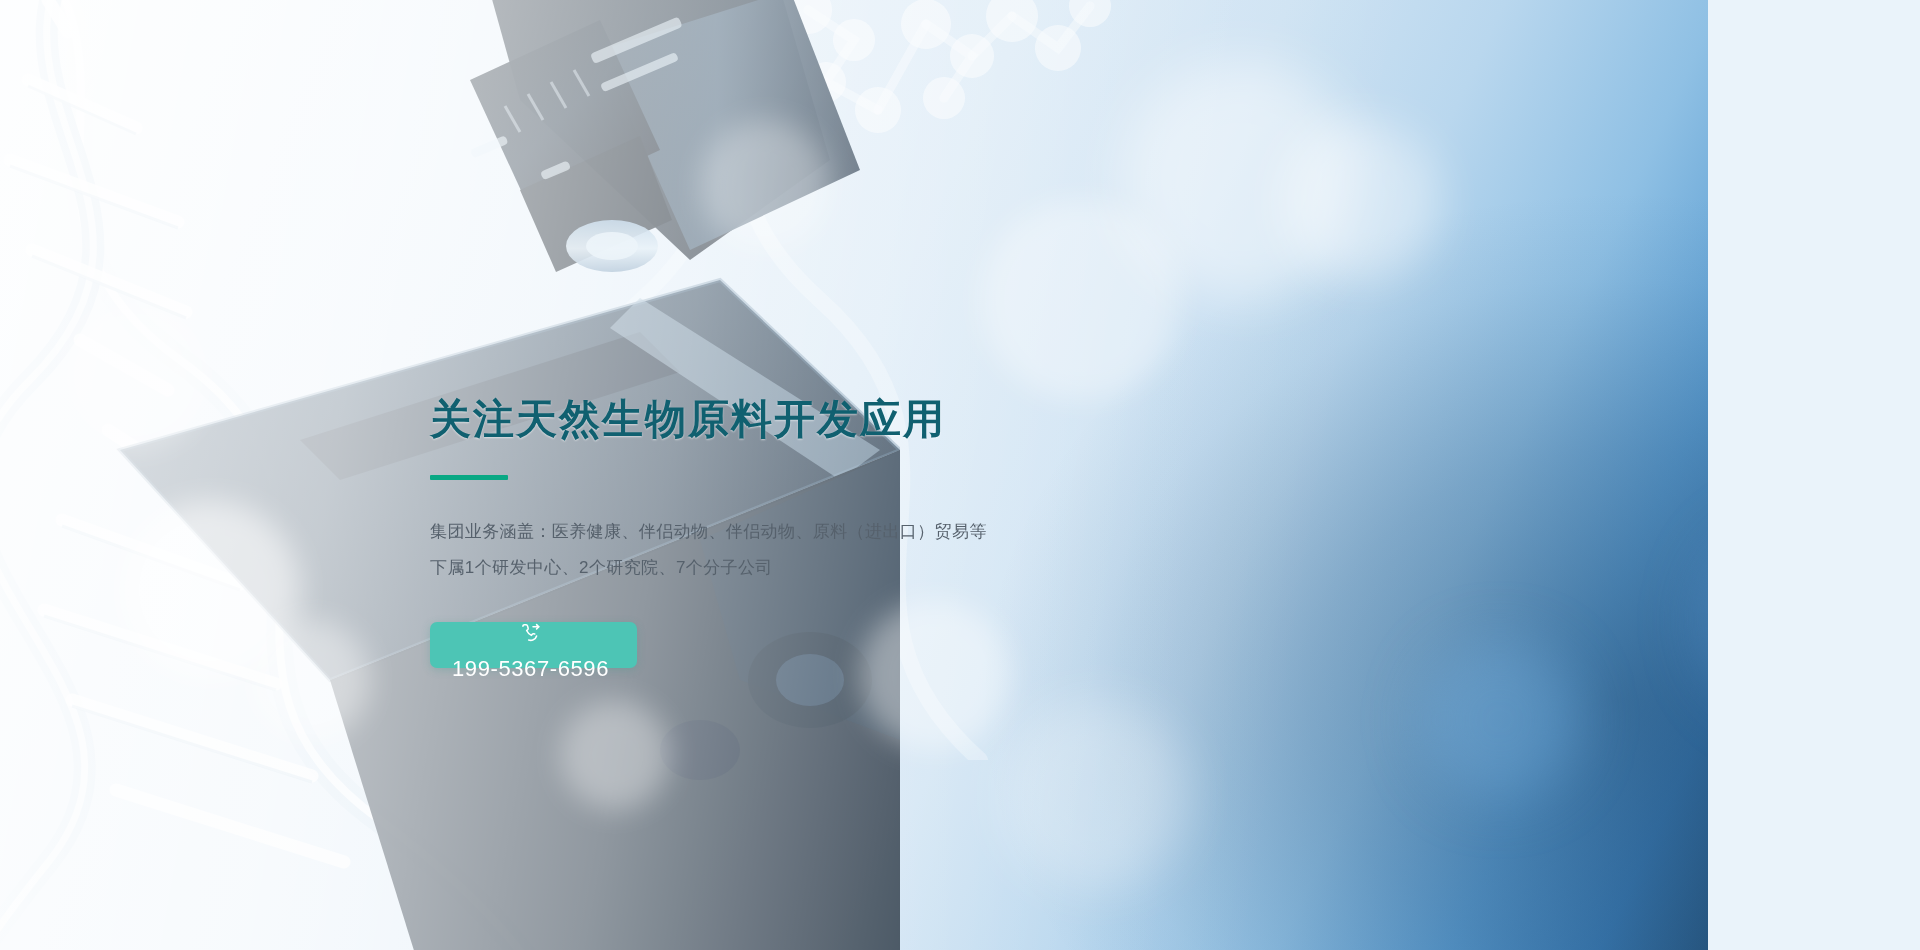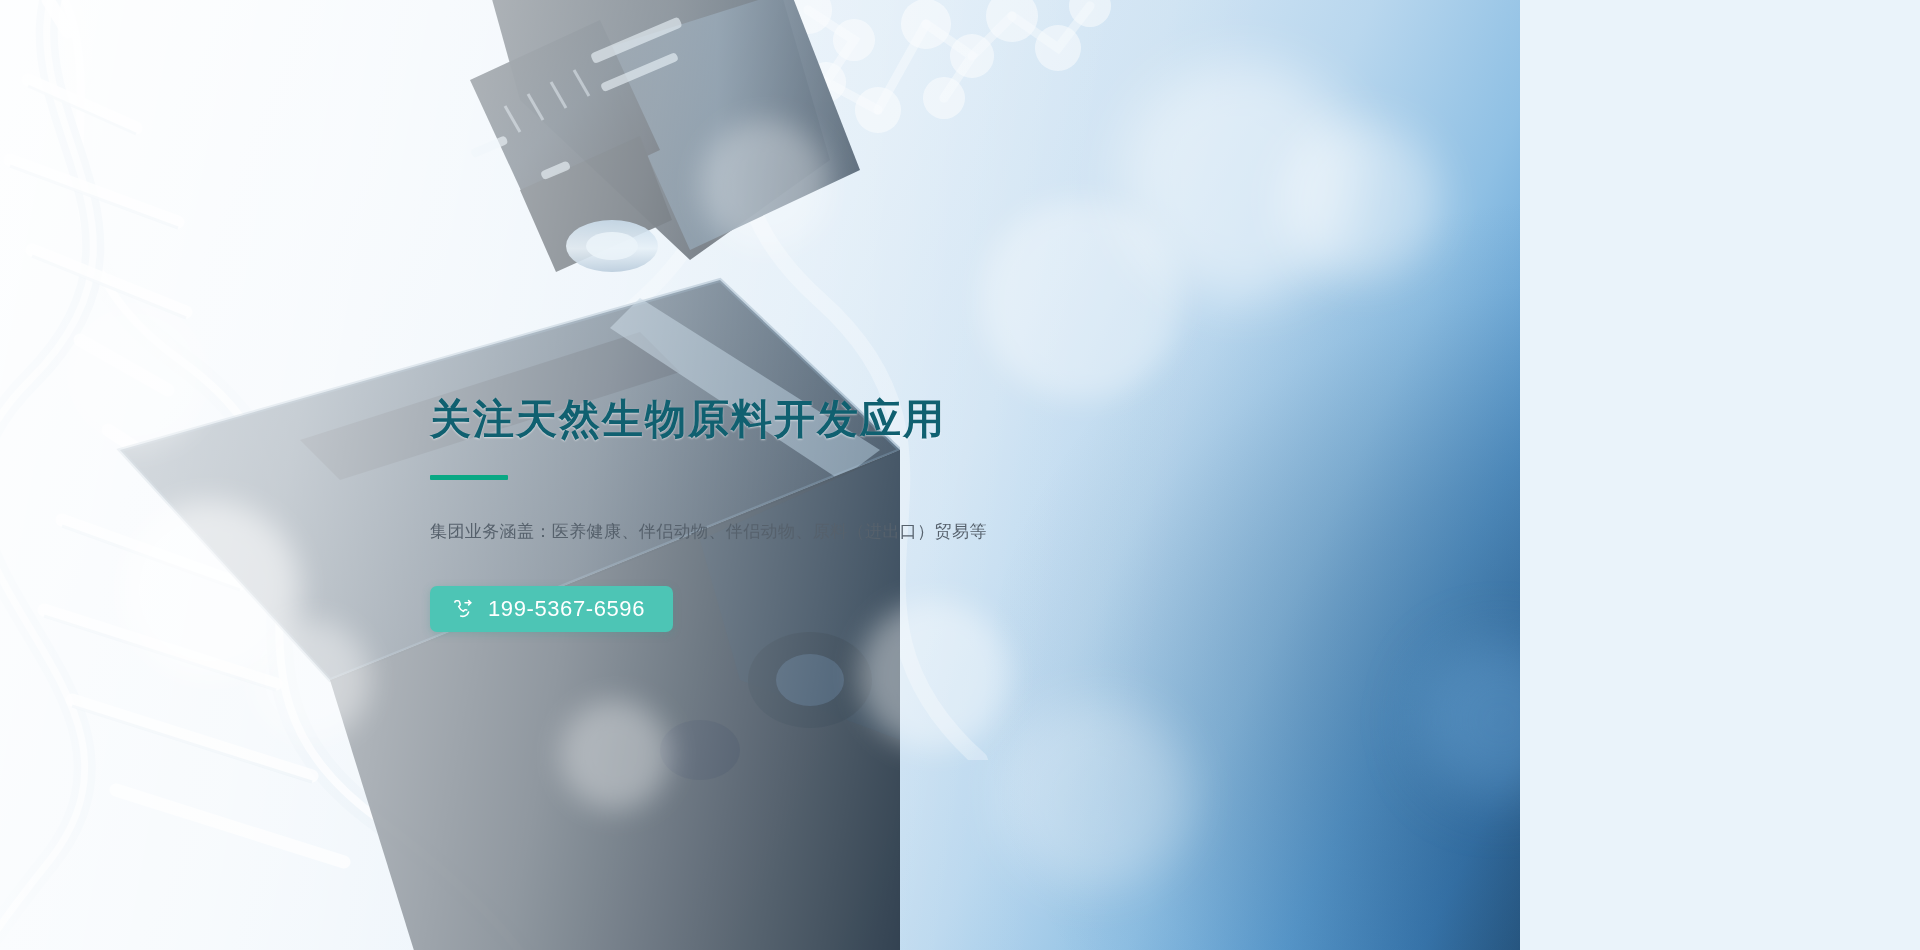--- a/index.html
+++ b/index.html
@@ -6,21 +6,21 @@
     margin: 0;
     padding: 0;
     background: #eaf3fa;
   }
   body {
     font-family: "Liberation Sans", "DejaVu Sans", sans-serif;
   }
 
   .hero {
     position: relative;
-    width: 1520px;
+    width: 1708px;
     height: 950px;
     overflow: hidden;
     background: linear-gradient(115deg,
         #f4fafd 0%,
         #e9f2fa 18%,
         #e2eef8 34%,
         #dbeaf6 48%,
         #cfe3f3 60%,
         #b9d7ee 70%,
         #8fc0e4 80%,
@@ -122,20 +122,21 @@
     display: inline-flex;
     align-items: center;
     gap: 14px;
     height: 46px;
     padding: 0 28px 0 22px;
     background: #4dc5b5;
     border: 0;
     border-radius: 7px;
     cursor: pointer;
     box-shadow: 0 2px 8px rgba(60,150,140,0.28);
+    flex-direction: column;
   }
 
   .cta-icon { width: 22px; height: 22px; display: block; flex: none; }
 
   .cta-number {
     font-size: 22px;
     color: #ffffff;
     letter-spacing: 0.6px;
     font-weight: 400;
     line-height: 1;
@@ -305,20 +306,21 @@
   </div>
 
   <div class="content">
 
     <h1 class="headline">关注天然生物原料开发应用</h1>
 
     <div class="accent-bar"></div>
 
     <p class="lede">
       <span class="lede-line">集团业务涵盖：医养健康、伴侣动物、伴侣动物、原料（进出口）贸易等</span>
+      <span class="lede-line">下属1个研发中心、2个研究院、7个分子公司</span>
     </p>
 
     <button class="cta" type="button">
       <svg class="cta-icon" viewBox="0 0 24 24" fill="none" aria-hidden="true">
         <path d="M3.2 4.6c0-.9.7-1.6 1.6-1.6h1.9c.7 0 1.3.5 1.5 1.2l.7 2.6c.15.6-.05 1.2-.5 1.55l-1.2.95c1.1 2.3 2.95 4.15 5.25 5.25l.95-1.2c.35-.45.95-.65 1.55-.5l1.1.3" stroke="#ffffff" stroke-width="1.7" stroke-linecap="round" stroke-linejoin="round"></path>
         <path d="M9.5 19.6c1.4.55 3 .6 4.5.1 2.1-.7 3.6-2.4 4.1-4.4" stroke="#ffffff" stroke-width="1.7" stroke-linecap="round"></path>
         <path d="M14.2 5.2h6.2" stroke="#ffffff" stroke-width="1.7" stroke-linecap="round"></path>
         <path d="M18.1 2.9l2.4 2.3-2.4 2.3" stroke="#ffffff" stroke-width="1.7" stroke-linecap="round" stroke-linejoin="round"></path>
       </svg>
       <span class="cta-number">199-5367-6596</span>

